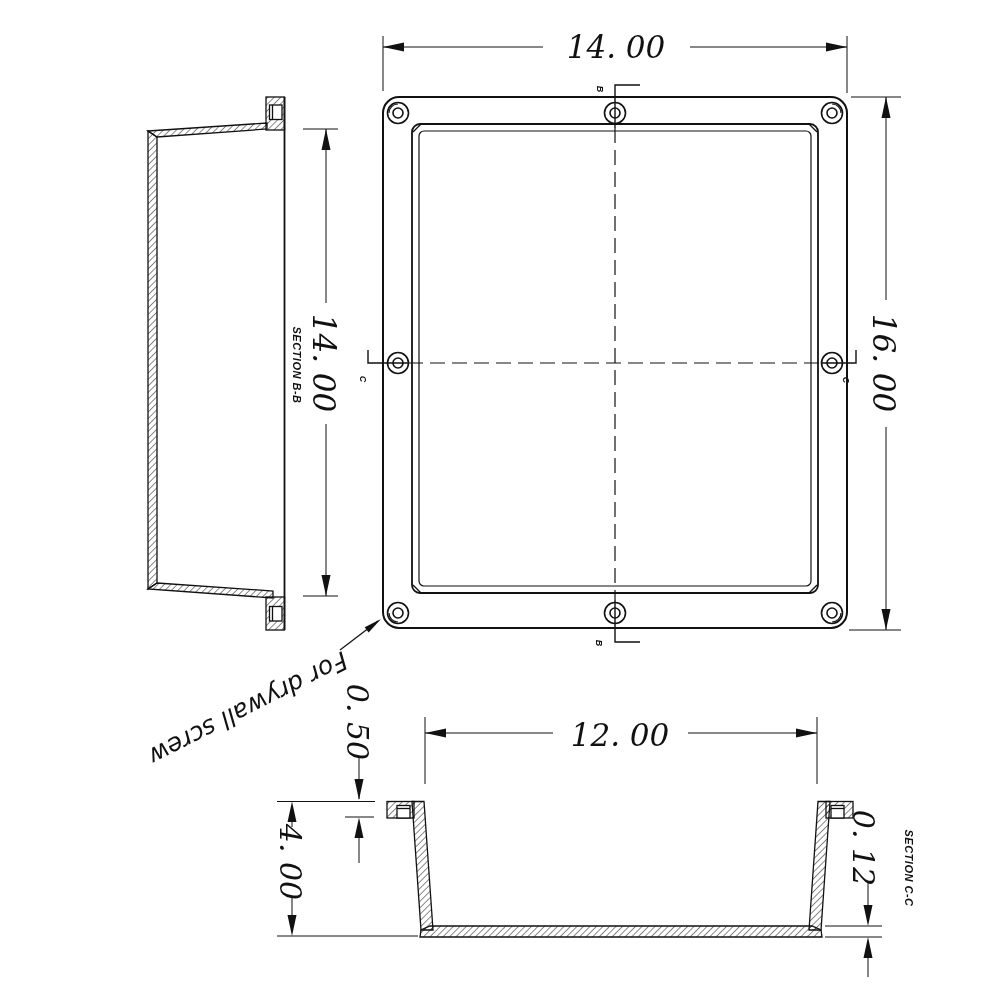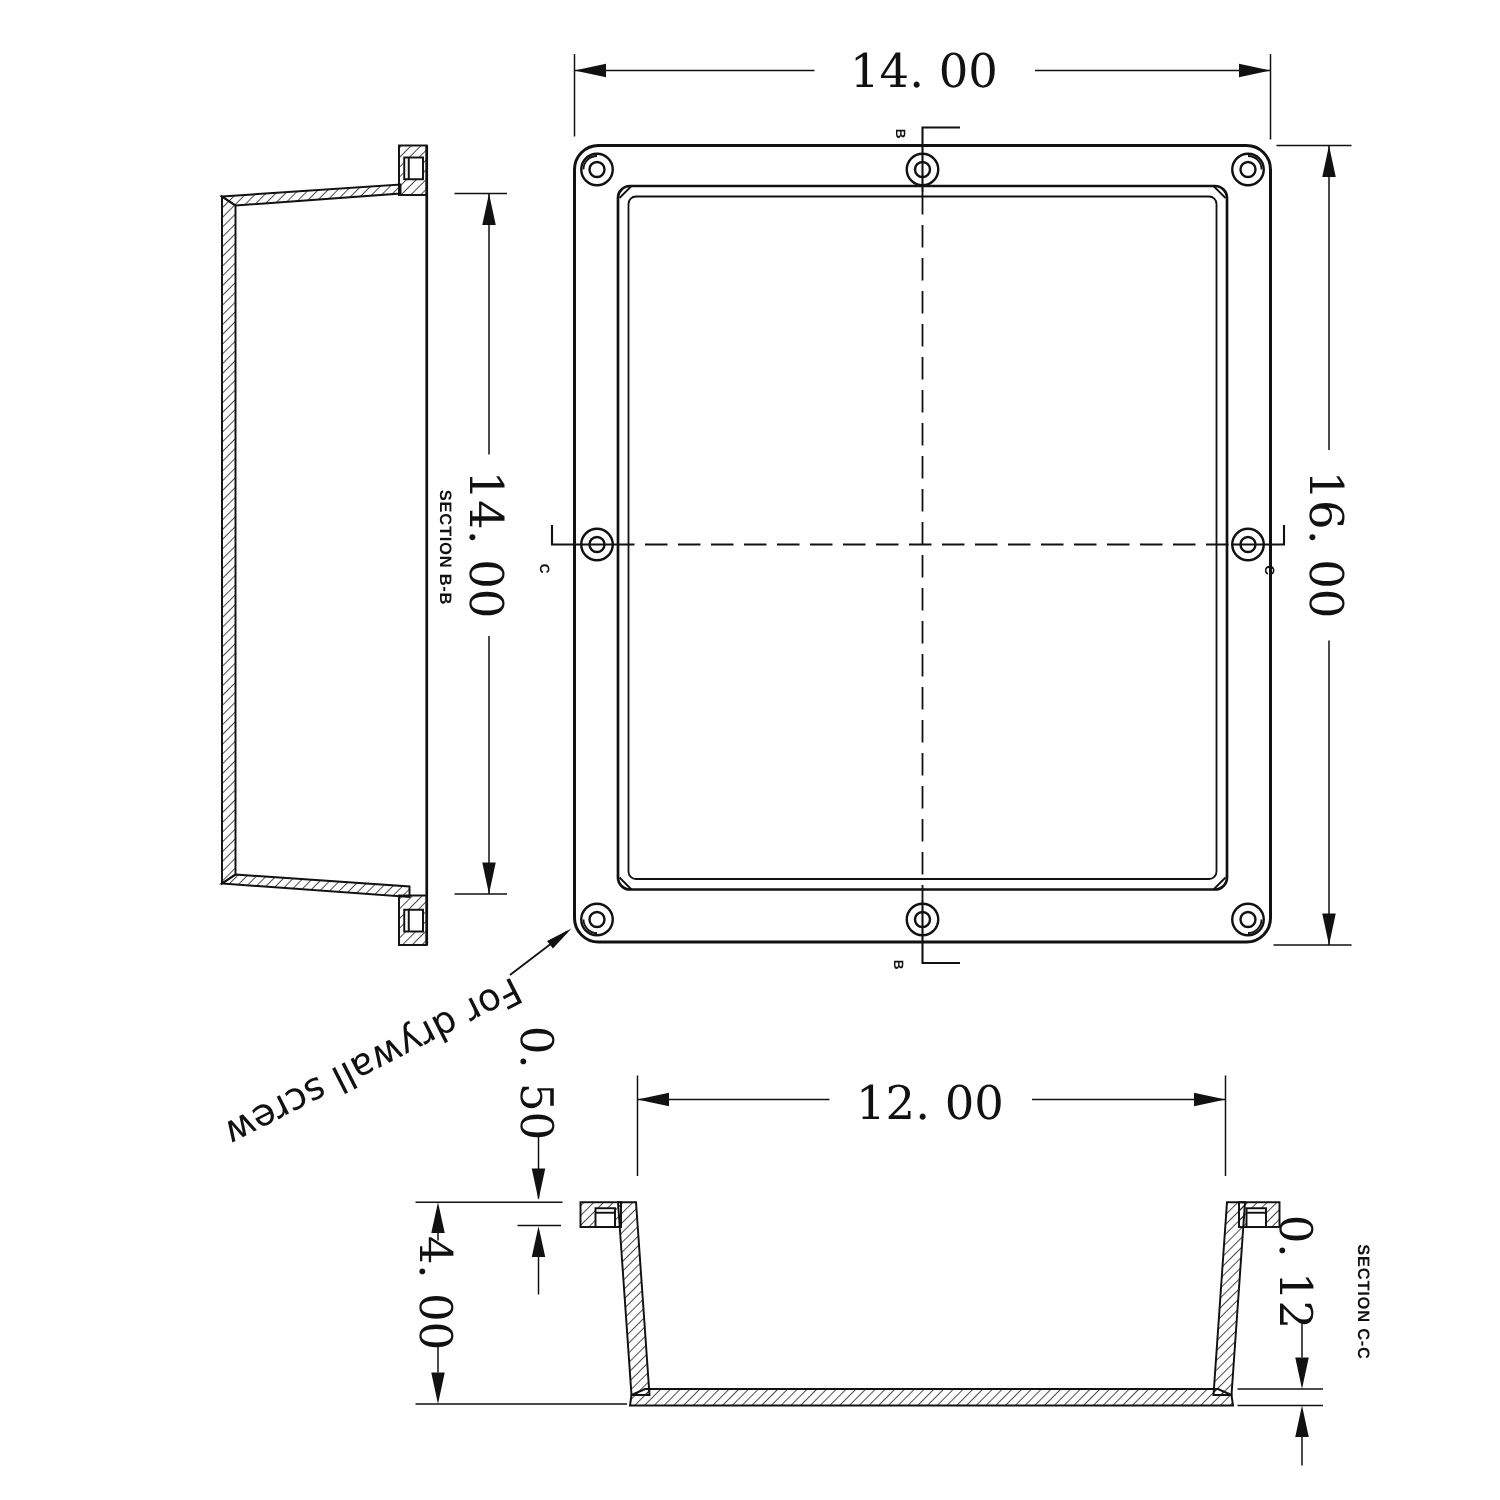--- a/index.html
+++ b/index.html
@@ -1,17 +1,17 @@
 <!DOCTYPE html>
 <html><head>
 <meta charset="utf-8">
 <style>
   html,body{margin:0;padding:0;background:#fff;}
   .canvas{position:relative;width:1000px;height:1000px;background:#fff;overflow:hidden;
-          font-family:"Liberation Sans",sans-serif;}
+          font-family:"Liberation Sans",sans-serif;font-style:italic;}
   svg{display:block;}
   text{fill:#111;}
   .dimtxt{font-family:"DejaVu Serif",serif;font-size:31px;}
   .dimtxt-sm{font-family:"DejaVu Serif",serif;font-size:30px;}
   .seclabel{font-family:"Liberation Sans",sans-serif;font-size:11px;font-weight:bold;letter-spacing:0.5px;}
   .marker{font-family:"Liberation Sans",sans-serif;font-size:9px;font-weight:bold;}
   .note{font-family:"DejaVu Sans",sans-serif;font-size:25px;}
 </style>
 </head>
 <body>

